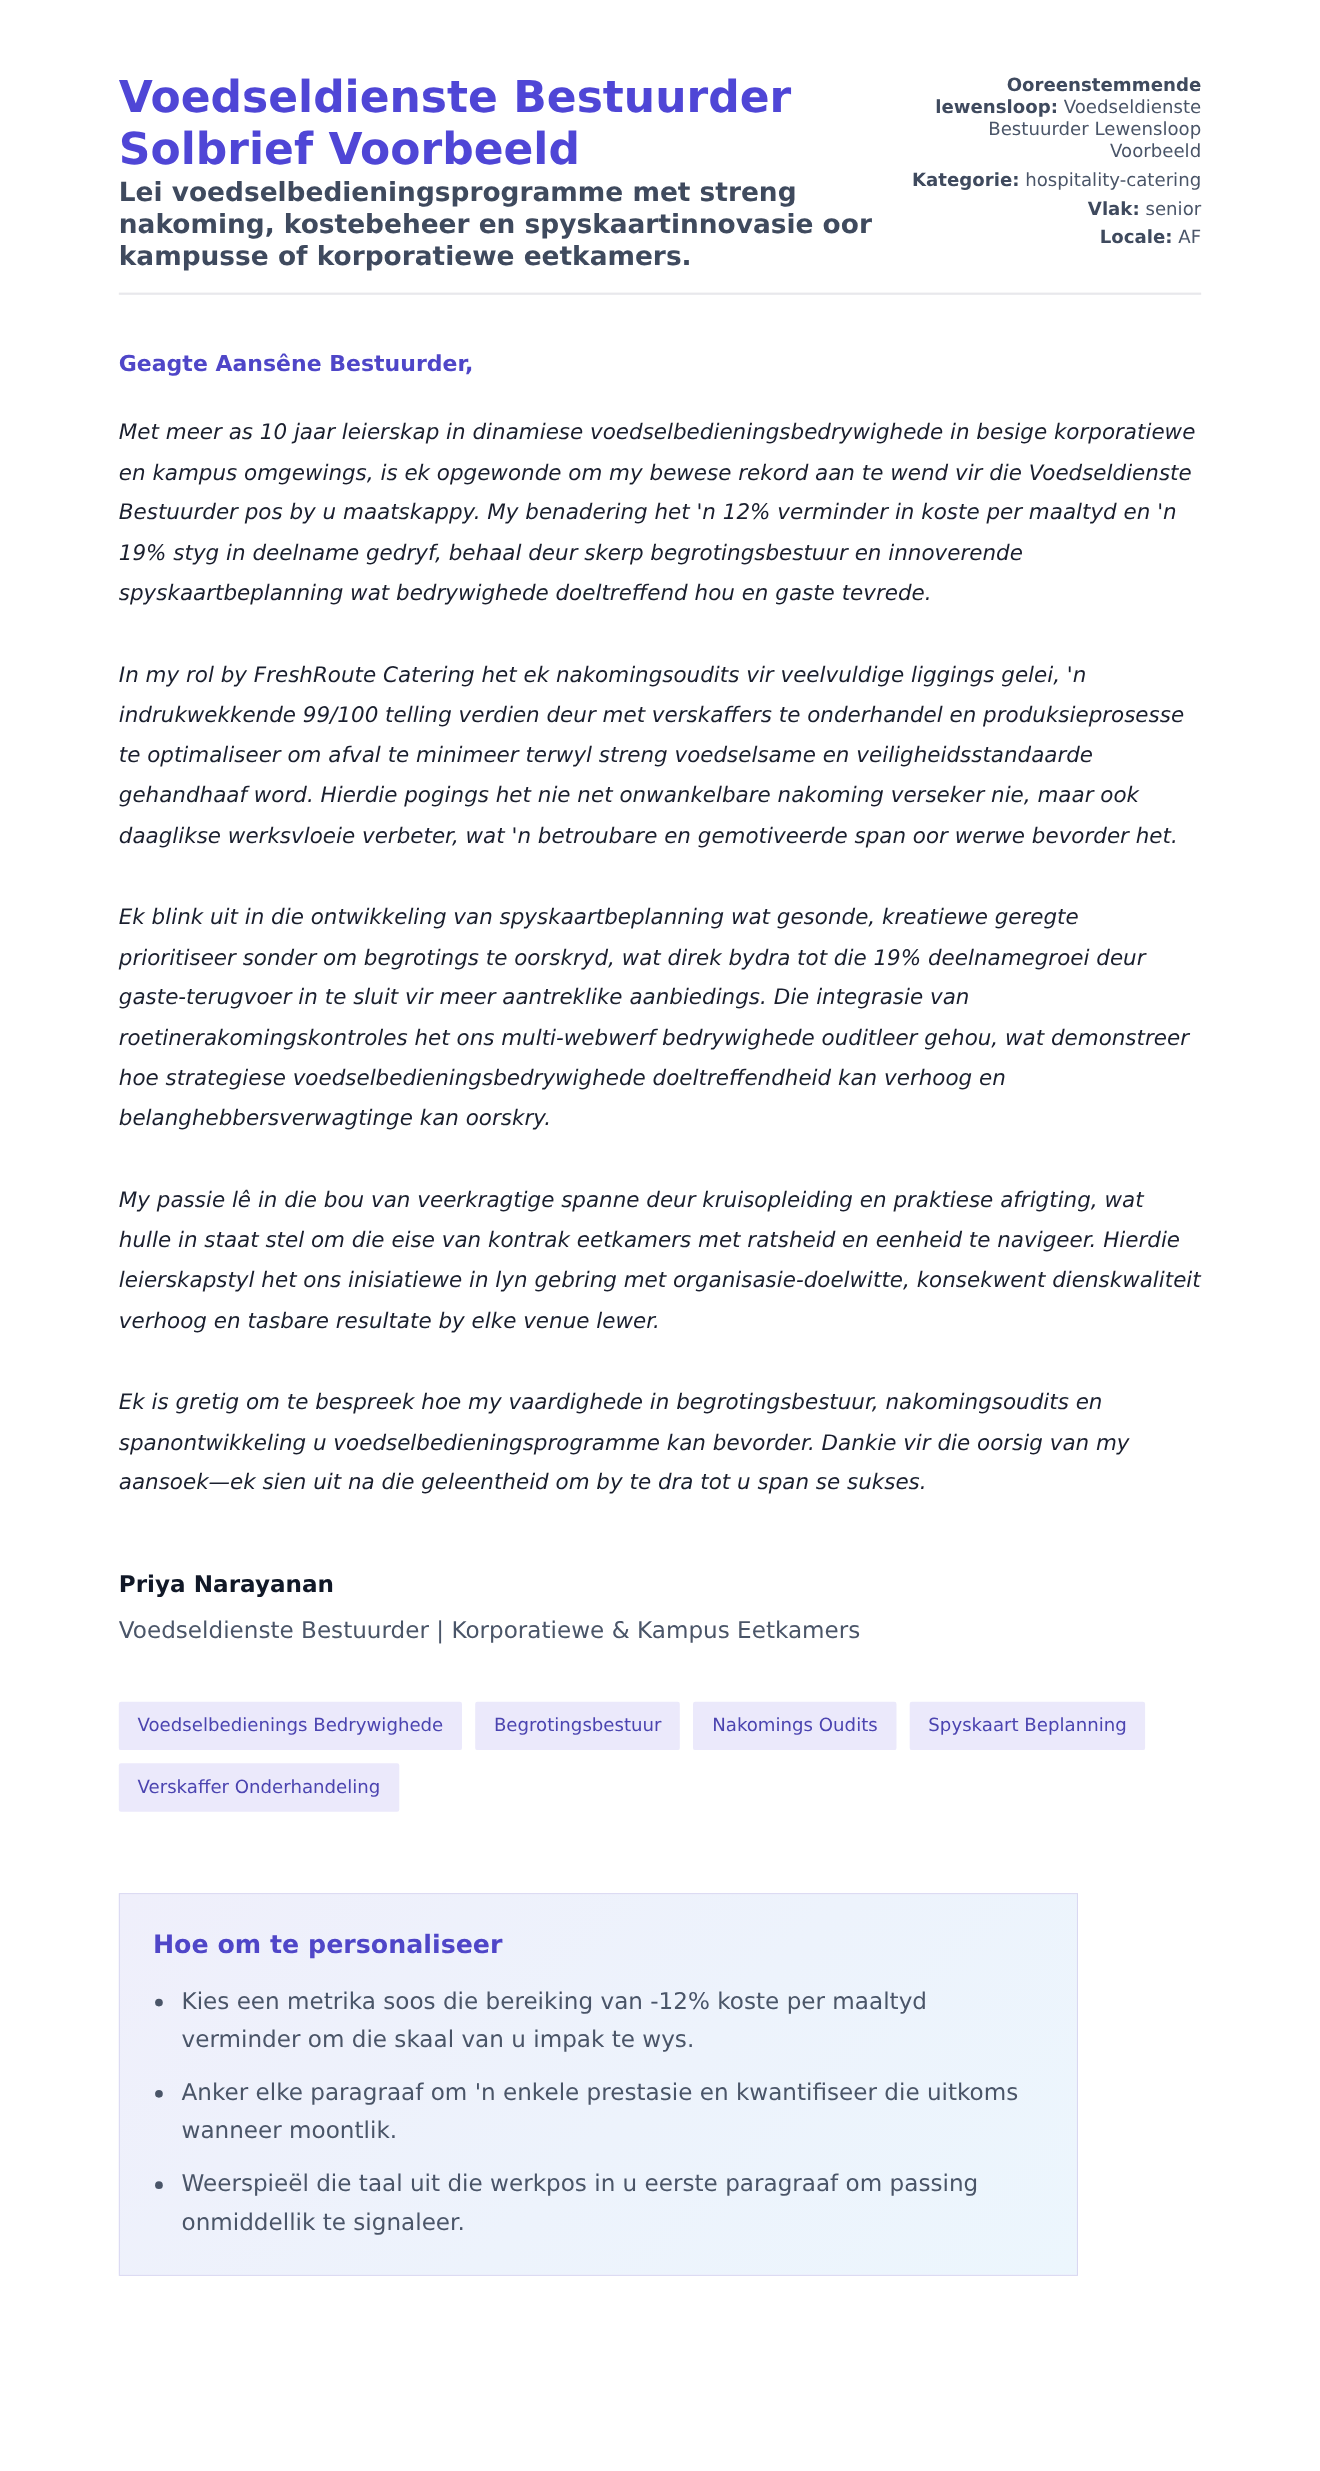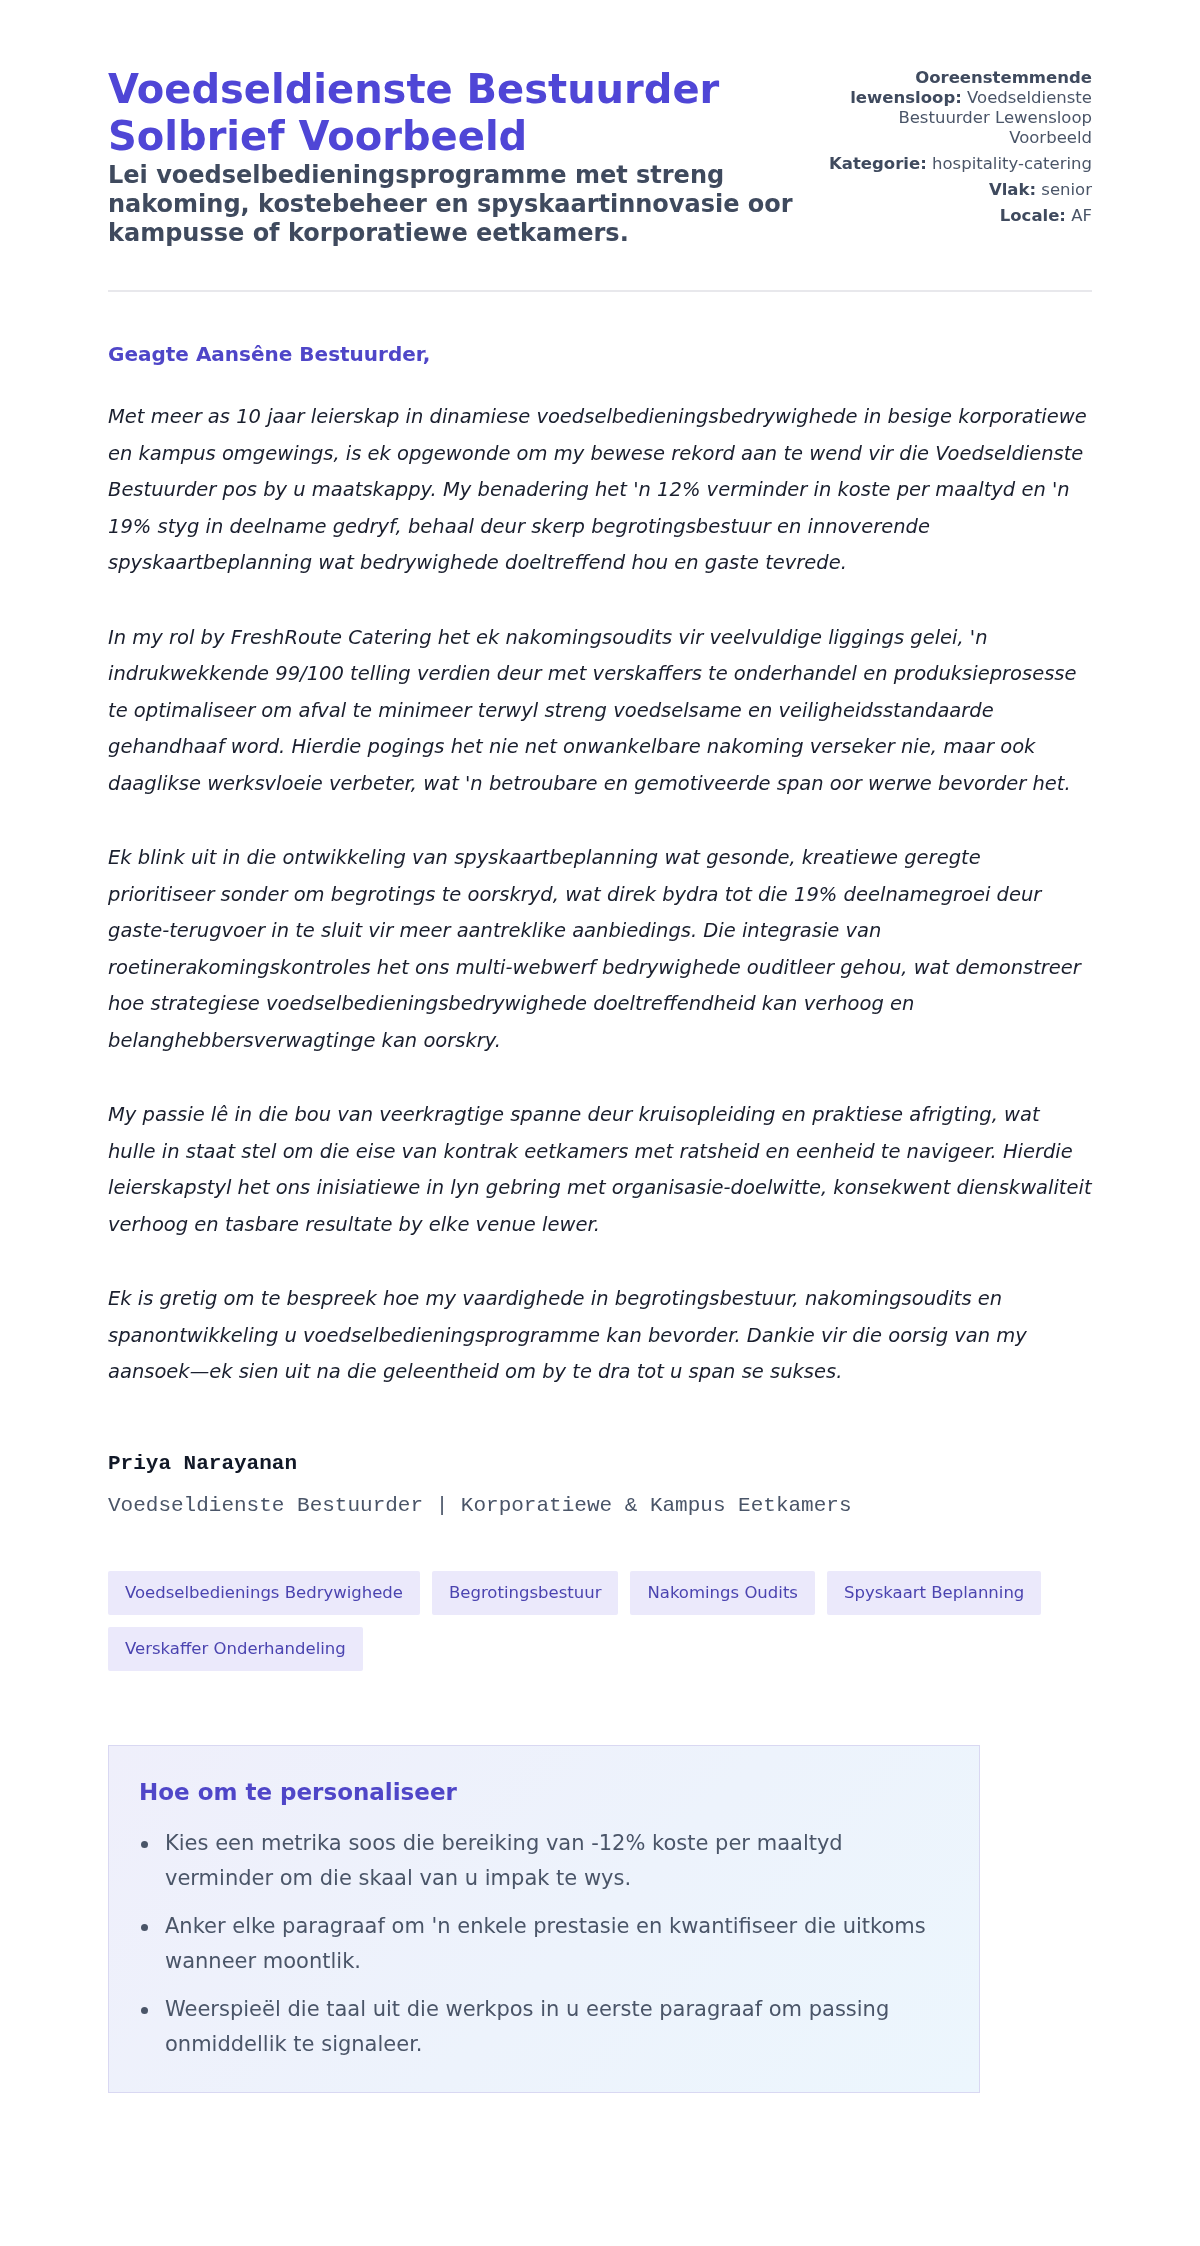--- a/index.html
+++ b/index.html
@@ -11,21 +11,21 @@
       color: #1a1f2e;
     }
     .page {
       width: 1200px;
       padding: 66px 108px 60px 108px;
     }
     .header {
       display: flex;
       justify-content: space-between;
       align-items: flex-start;
-      padding-bottom: 42px;
+      padding-bottom: 18px;
       border-bottom: 2px solid #e8e8ec;
     }
     .header-left { width: 700px; }
     .title {
       font-size: 40px;
       font-weight: bold;
       color: #4f46d6;
       line-height: 47px;
     }
     .subtitle {
@@ -53,21 +53,21 @@
       color: #4f46c8;
       line-height: 24px;
     }
     .body-text { margin-top: 33px; font-style: italic; }
     .para {
       font-size: 19.5px;
       line-height: 36.5px;
       color: #1a1f2e;
       margin-bottom: 38px;
     }
-    .signature { margin-top: 60px; font-family: Liberation Mono, monospace; }
+    .signature { margin-top: 60px; }
     .sig-name {
       font-size: 21px;
       font-weight: bold;
       color: #111827;
       line-height: 26px;
     }
     .sig-title {
       margin-top: 16px;
       font-size: 21px;
       color: #4a5568;

